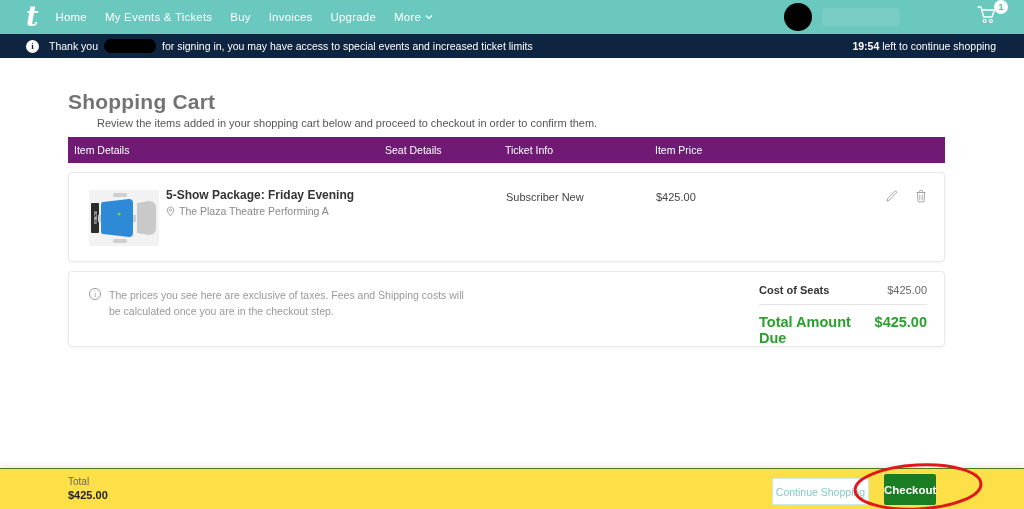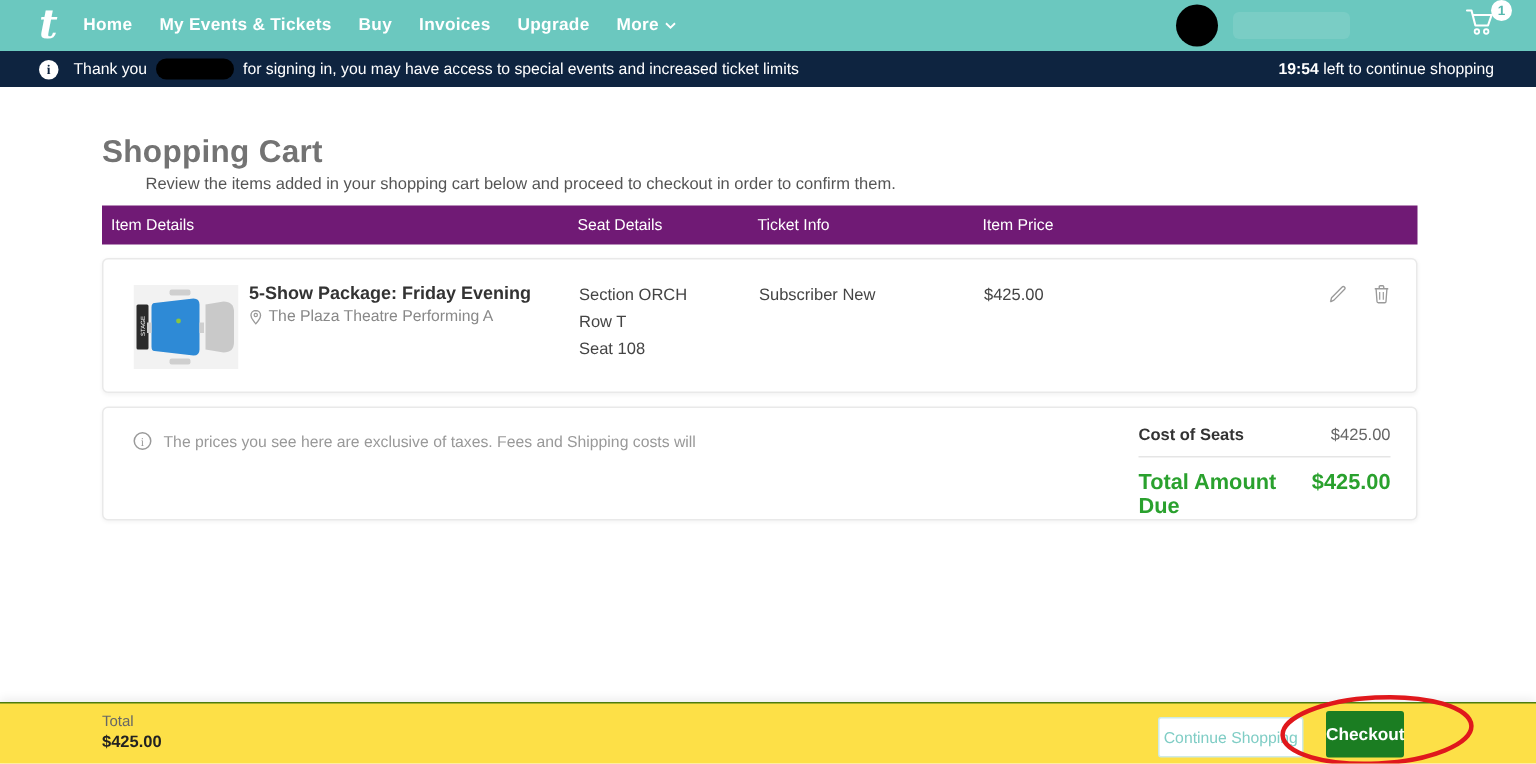--- a/index.html
+++ b/index.html
@@ -13,21 +13,21 @@
   .topnav {
     position:absolute; top:0; left:0; width:1024px; height:34px;
     background:#6bc8bf; display:flex; align-items:center;
   }
   .logo-t {
     margin-left:26px; color:#fff; font-family:"DejaVu Serif", serif;
     font-style:italic; font-weight:700; font-size:27px; line-height:34px;
   }
   .nav-items { display:flex; align-items:center; column-gap:18px; margin-left:17px; list-style:none; }
   .nav-item {
-    color:#ffffff; font-size:11.5px; font-weight:700; letter-spacing:.2px;
+    color:#ffffff; font-size:11.5px; font-weight:400; letter-spacing:.2px;
     cursor:pointer; white-space:nowrap; display:flex; align-items:center; gap:4px;
   }
   .chev { width:8px; height:8px; display:inline-block; }
   .nav-right { margin-left:auto; display:flex; align-items:center; }
   .avatar { width:28px; height:28px; border-radius:50%; background:#000; }
   .name-redaction { width:78px; height:18px; margin-left:10px; border-radius:4px; background:rgba(255,255,255,0.10); }
   .cart-wrap { position:relative; margin-left:76px; margin-right:22px; width:26px; height:26px; }
   .cart-badge {
     position:absolute; top:-4px; right:-6px; width:14px; height:14px; border-radius:50%;
     background:#fff; color:#55b8ae; font-size:9px; font-weight:700;
@@ -174,44 +174,40 @@
     <path d="M48 13 L60 11 Q67 11 67 18 L67 38 Q67 45 60 45 L48 43 Z" fill="#c9c9c9"></path>
   </svg>
   <div class="item-title">5-Show Package: Friday Evening</div>
   <div class="item-venue">
     <svg width="9" height="11" viewBox="0 0 9 11">
       <path d="M4.5 1 C2.6 1 1.3 2.4 1.3 4.1 C1.3 6.4 4.5 9.8 4.5 9.8 C4.5 9.8 7.7 6.4 7.7 4.1 C7.7 2.4 6.4 1 4.5 1 Z" fill="none" stroke="#999999" stroke-width="0.9"></path>
       <circle cx="4.5" cy="4" r="1.1" fill="none" stroke="#999999" stroke-width="0.8"></circle>
     </svg>
     <span>The Plaza Theatre Performing A</span>
   </div>
-  <div class="cell c2">
-    <div>Section ORCH</div>
-    <div>Row T</div>
-    <div>Seat 108</div>
-  </div>
   <div class="cell c3">Subscriber New</div>
   <div class="cell c4">$425.00</div>
   <div class="row-actions">
     <svg class="icon-btn" viewBox="0 0 14 14">
       <path d="M2 12.2 L2.7 9.5 L9.8 2.3 Q10.5 1.6 11.3 2.4 Q12.1 3.2 11.4 3.9 L4.3 11.1 L1.9 12.2" fill="none" stroke="#9a9a9a" stroke-width="0.9" stroke-linejoin="round"></path>
     </svg>
     <svg class="icon-btn" viewBox="0 0 14 14">
       <path d="M2.5 3.5 h9 M5.5 3.2 v-1 q0-0.7 0.7-0.7 h1.6 q0.7 0 0.7 0.7 v1" fill="none" stroke="#9a9a9a" stroke-width="0.9"></path>
       <path d="M3.4 3.7 L4 12 q0.05 0.8 0.9 0.8 h4.2 q0.85 0 0.9-0.8 L10.6 3.7" fill="none" stroke="#9a9a9a" stroke-width="0.9"></path>
       <path d="M5.8 5.6 v5.2 M8.2 5.6 v5.2" stroke="#9a9a9a" stroke-width="0.8"></path>
     </svg>
   </div>
 </div>
 
 <div class="card summary-card">
   <div class="note">
     <span class="info-outline">i</span>
     <div class="note-text">
       <div>The prices you see here are exclusive of taxes. Fees and Shipping costs will</div>
+      <div>be calculated once you are in the checkout step.</div>
     </div>
   </div>
   <div class="totals">
     <div class="totals-row">
       <span class="cost-label">Cost of Seats</span>
       <span class="cost-value">$425.00</span>
     </div>
     <hr class="totals-divider">
     <div class="totals-row">
       <span class="due-label">Total Amount Due</span>

